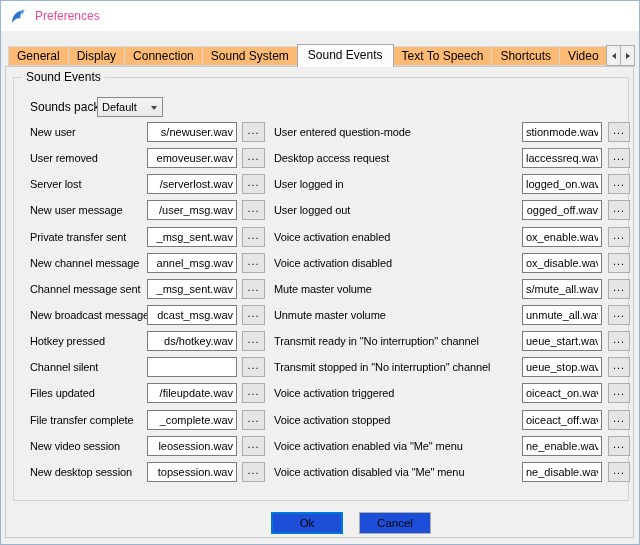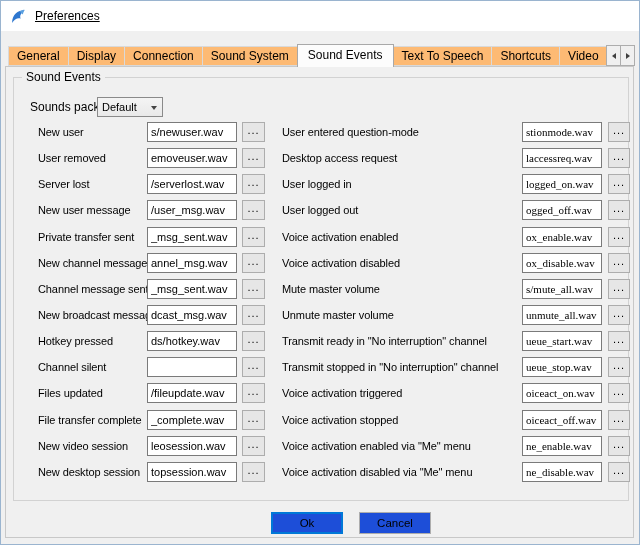--- a/index.html
+++ b/index.html
@@ -6,21 +6,21 @@
   body{
     width:640px;height:545px;position:relative;
     font-family:"Liberation Sans", sans-serif;
     background:#f0f0f0;overflow:hidden;
   }
   .window{position:absolute;inset:0;background:#f0f0f0;box-shadow:inset 0 0 0 1px #9ab4cf;}
   
   .titlebar{position:absolute;left:1px;top:1px;right:1px;height:30px;background:#ffffff;
     display:flex;align-items:center;gap:8px;padding-left:9px;box-sizing:border-box;}
   .app-icon svg{width:17px;height:17px;display:block;}
-  .title{font-size:12px;color:#000000;text-decoration:underline;}
+  .title{font-size:12px;color:#ec4899;}
   
   .tabstrip{position:absolute;left:8px;top:45px;height:21px;display:flex;align-items:flex-end;z-index:3;}
   .tab{box-sizing:border-box;height:20px;line-height:18px;padding:0 8px;font-size:12px;
     background:#fdba74;border:1px solid #d9d9d9;margin-right:-1px;white-space:nowrap;cursor:default;}
   .tab.active{height:23px;line-height:21px;margin-bottom:-1px;background:#fcfcfc;
     border:1px solid #a8a8a8;border-bottom:none;padding:0 10px;position:relative;z-index:4;}
   .tab-scroll{position:absolute;right:5px;top:45px;height:21px;display:flex;z-index:5;}
   .tab-scroll button{width:15px;height:21px;box-sizing:border-box;border:1px solid #adadad;
     background:#f0f0f0;margin-left:-1px;padding:0;display:flex;align-items:center;justify-content:center;}
   .tri-left{width:0;height:0;border-top:3.5px solid transparent;border-bottom:3.5px solid transparent;border-right:4px solid #404040;}
@@ -41,26 +41,26 @@
   .combo-val{font-size:11px;line-height:18px;padding-left:4px;display:block;}
   .combo-arrow{position:absolute;right:5px;top:8px;width:0;height:0;
     border-left:3.5px solid transparent;border-right:3.5px solid transparent;border-top:4px solid #444;}
   
   .col{position:absolute;top:41px;}
   .col.left{left:16px;}
   .col.right{left:260px;}
   .row{position:relative;height:26.15px;}
   .col.left .row{width:236px;}
   .col.right .row{width:360px;}
-  .row .lbl{position:absolute;left:8px;top:50%;transform:translateY(-50%);
+  .row .lbl{position:absolute;left:0;top:50%;transform:translateY(-50%);
     font-size:11px;letter-spacing:-0.1px;white-space:nowrap;color:#000;}
   .row input{position:absolute;top:50%;transform:translateY(-50%);height:20px;box-sizing:border-box;
-    border:1px solid #7a7a7a;background:#fff;font-family:inherit;font-size:11px;padding:0 3px;outline:none;}
+    border:1px solid #7a7a7a;background:#fff;font-family:inherit;font-size:11px;padding:0 3px;outline:none;text-align:right;}
   .col.left .row input{left:117px;width:90px;}
-  .col.right .row input{left:248px;width:80px;font-family:Liberation Serif, serif;}
+  .col.right .row input{left:248px;width:80px;}
   .row .browse{position:absolute;top:50%;transform:translateY(-50%);height:20px;box-sizing:border-box;
     background:#e6e6e6;border:1px solid #adadad;font-family:inherit;font-size:11px;
     display:flex;align-items:center;justify-content:center;letter-spacing:1px;padding:0 0 4px 0;}
   .col.left .row .browse{left:212px;width:23px;}
   .col.right .row .browse{left:334px;width:22px;}
   
   .btn{position:absolute;top:445px;width:72px;height:22px;box-sizing:border-box;
     background:#1d4ed8;border:1px solid #adadad;font-family:inherit;font-size:11.5px;padding:0;}
   .btn.default{left:265px;border:1px solid #0078d7;box-shadow:inset 0 0 0 1px #0078d7;}
   .btn.cancel{left:345px;margin-left:8px;}

